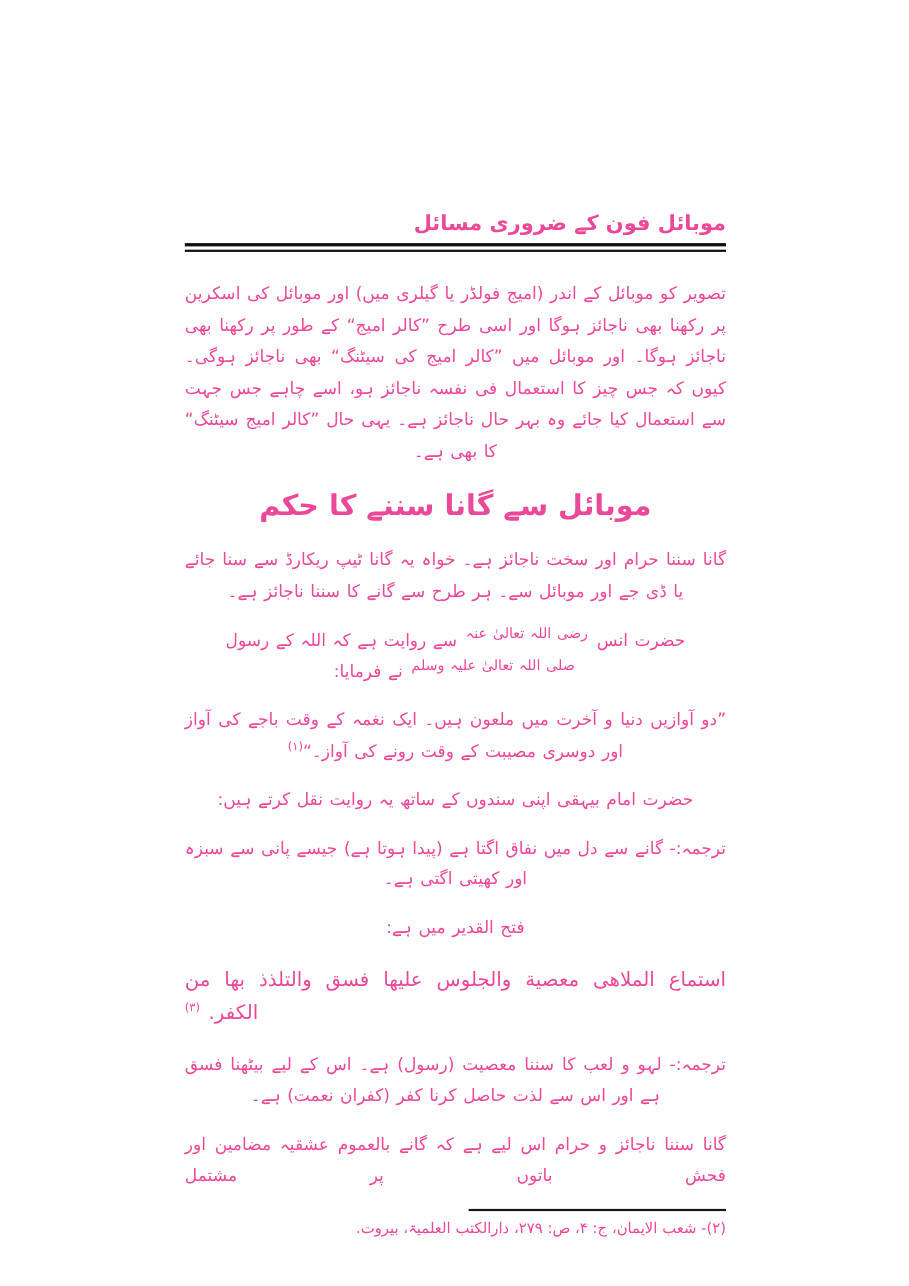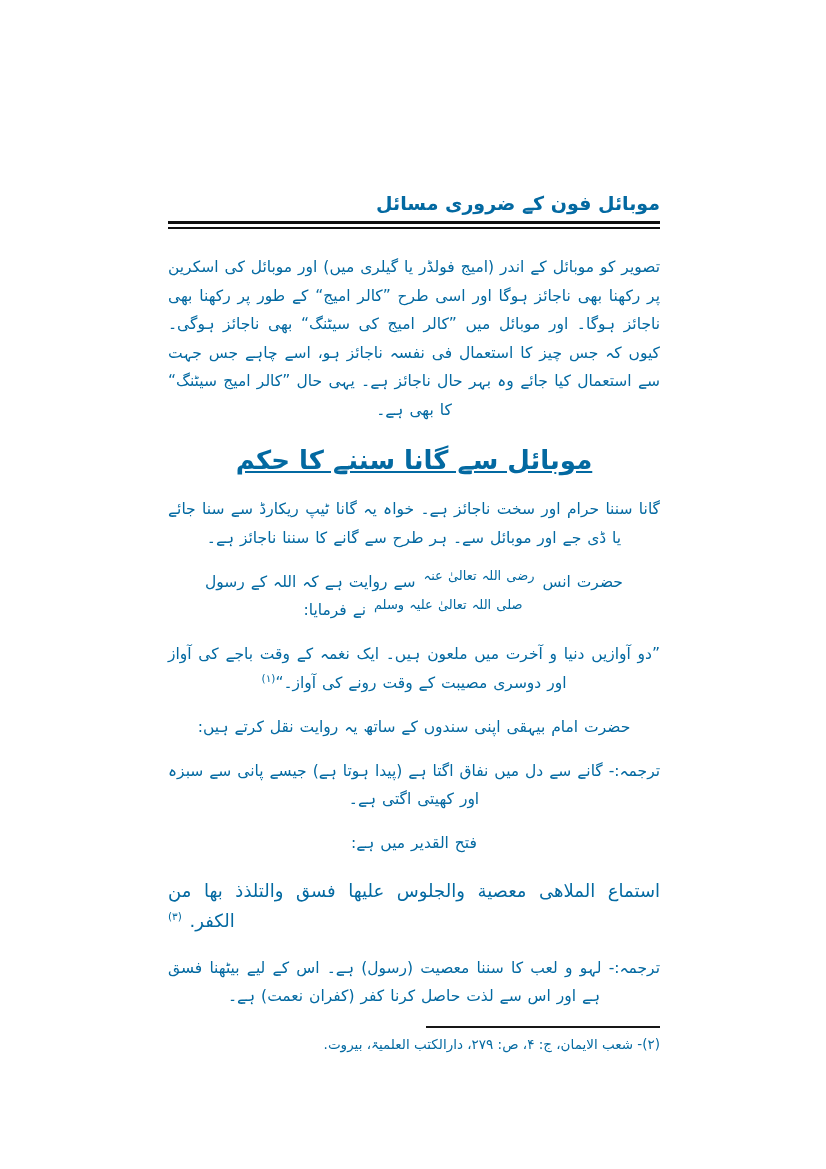--- a/index.html
+++ b/index.html
@@ -1,20 +1,20 @@
 <!DOCTYPE html>
 <html lang="ur" dir="rtl"><head>
 <meta charset="utf-8">
 <style>
   html,body{margin:0;padding:0;background:#ffffff;}
   .sheet{
     position:relative;
     width:826px;height:1169px;
     background:#ffffff;
-    color:#0369a1;
+    color:#ec4899;
     font-family:"DejaVu Sans",sans-serif;
     overflow:hidden;
     border-radius:13px;
   }
   .content{
     position:absolute;
     top:190px;left:168px;
     width:492px;
     direction:rtl;
   }
@@ -42,21 +42,20 @@
   .p-center{text-align:center;}
   .p-left{text-align:left;}
   .mt8{margin-top:24px;}
   .mt4{margin-top:4px;}
   .sec-heading{
     font-size:26px;
     font-weight:bold;
     text-align:center;
     line-height:40px;
     margin:6px 0 4px 0;
-    text-decoration:underline;
   }
   .honorific{
     font-size:13px;
     line-height:1;
     display:inline-block;
     vertical-align:super;
     margin:0 2px;
   }
   sup.fn-ref{
     font-size:10.5px;
@@ -117,20 +116,21 @@
     <p class="u p-just">ترجمہ:- گانے سے دل میں نفاق اگتا ہے (پیدا ہوتا ہے) جیسے پانی سے سبزہ اور کھیتی اگتی ہے۔</p>
 
     <p class="u p-center">فتح القدیر میں ہے:</p>
 
     <p class="arabic wrap-left" lang="ar">
       <span>استماع الملاهى معصية والجلوس عليها فسق والتلذذ بها من الكفر.</span> <sup class="fn-ref">(۳)</sup>
     </p>
 
     <p class="u p-just mt4">ترجمہ:- لہو و لعب کا سننا معصیت (رسول) ہے۔ اس کے لیے بیٹھنا فسق ہے اور اس سے لذت حاصل کرنا کفر (کفران نعمت) ہے۔</p>
 
+    <p class="u p-just-full">گانا سننا ناجائز و حرام اس لیے ہے کہ گانے بالعموم عشقیہ مضامین اور فحش باتوں پر مشتمل</p>
 
     <div class="fn-rule"></div>
 
     <div class="footnotes">
       <div>(۲)- شعب الایمان، ج: ۴، ص: ۲۷۹، دارالکتب العلمیۃ، بیروت.</div>
 
     </div>
 
   </div>
 </div>

